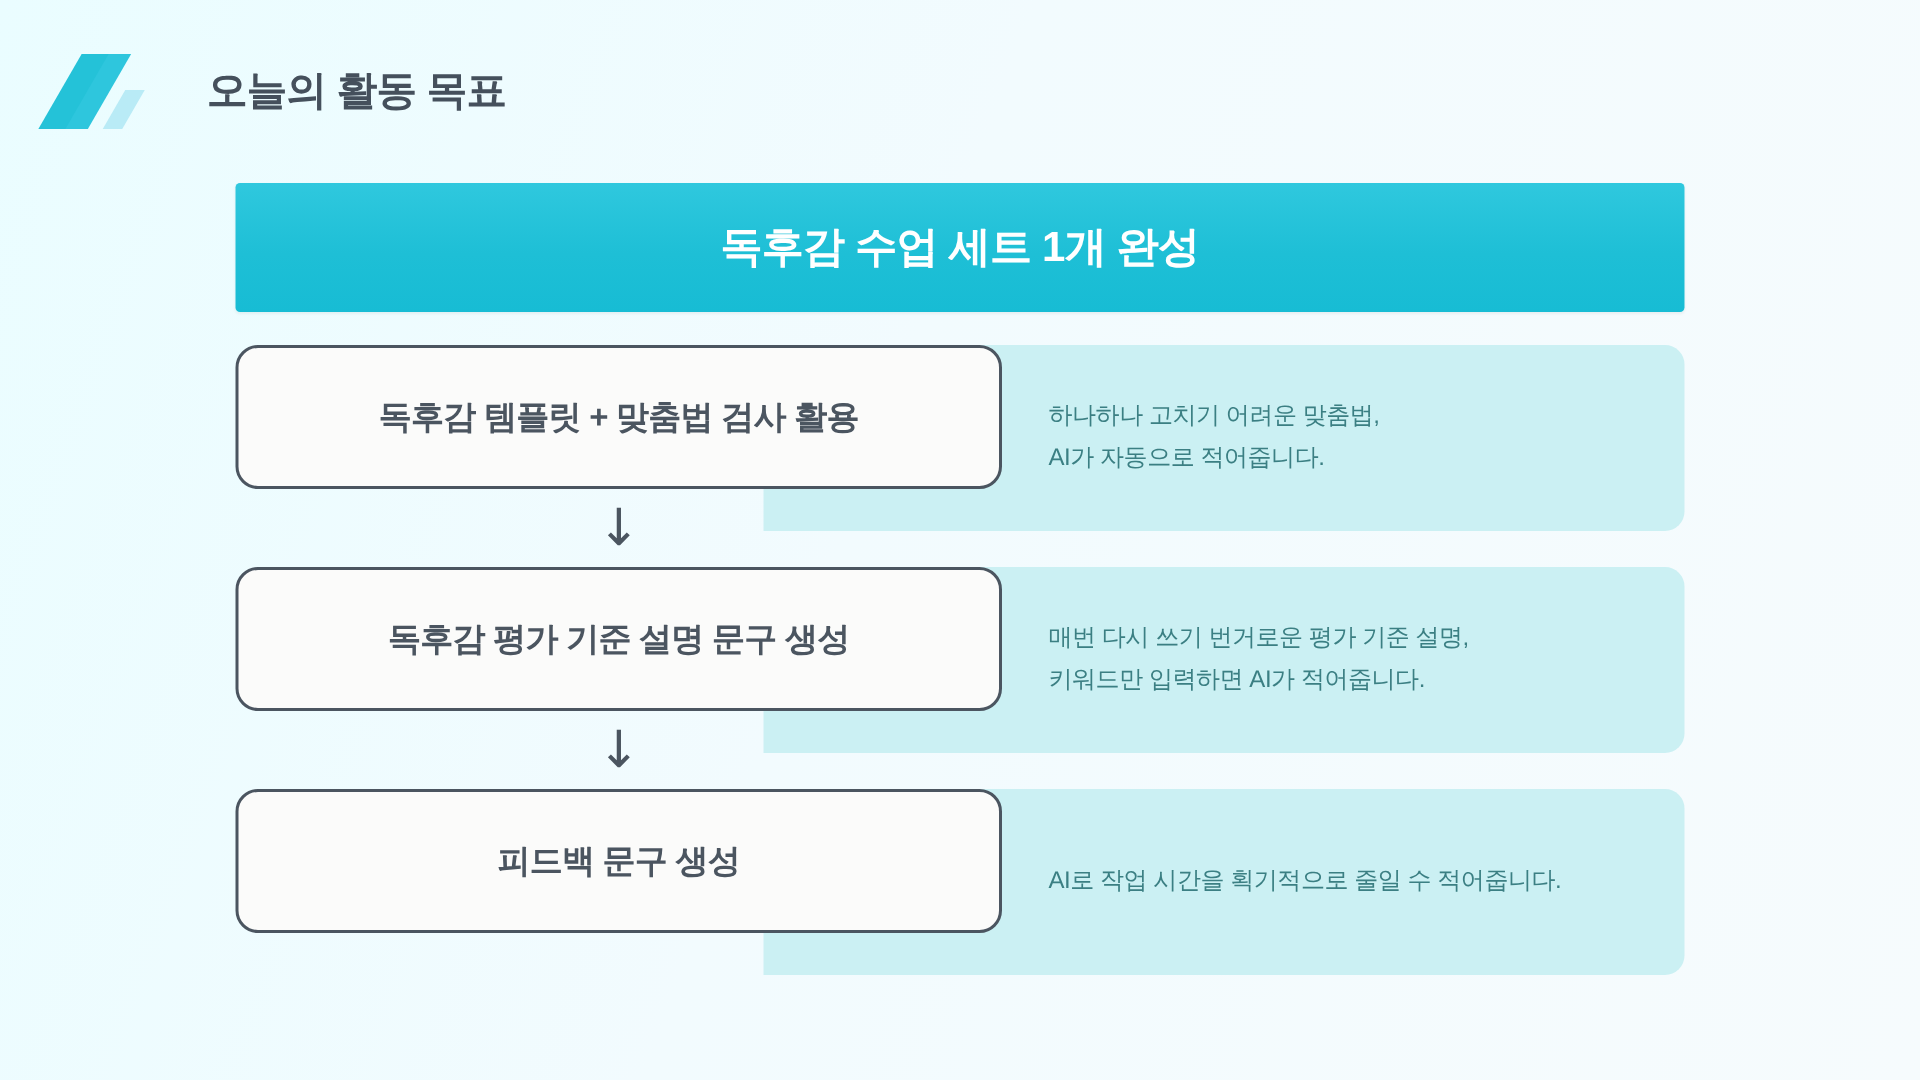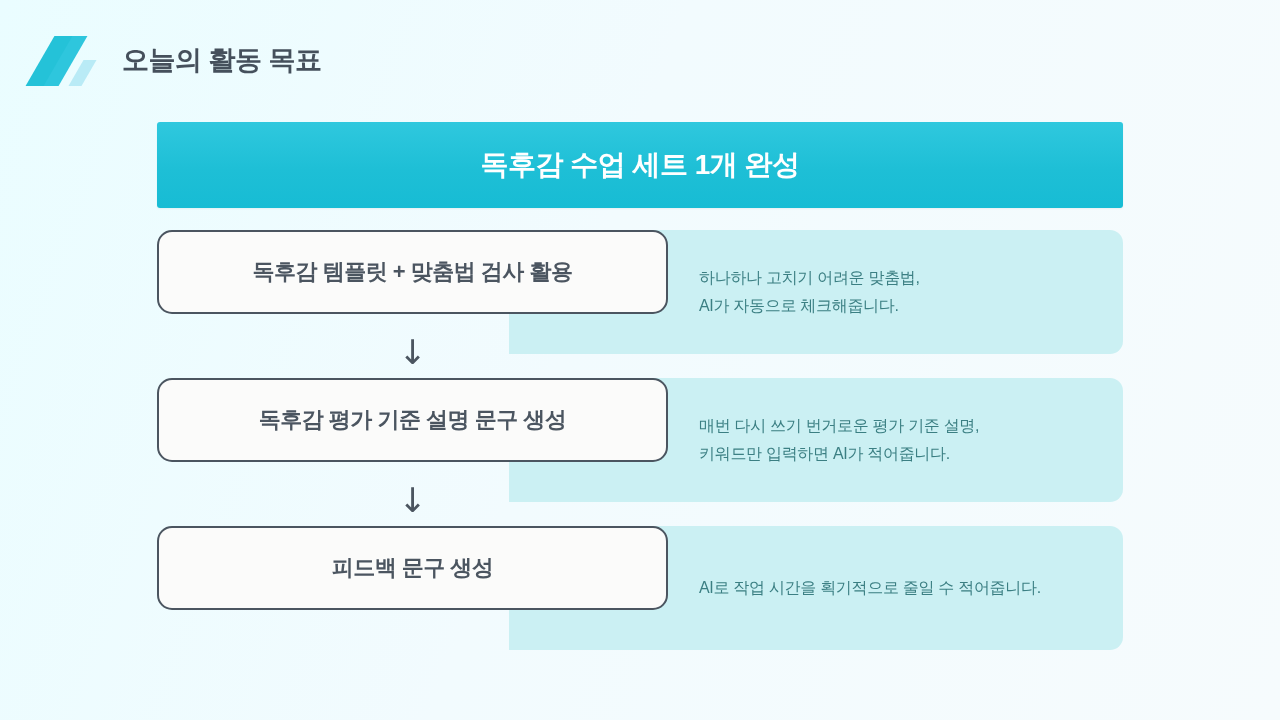--- a/index.html
+++ b/index.html
@@ -16,21 +16,21 @@
     position: relative;
   }
 
   
   .page-header {
     position: absolute;
     left: 38px;
     top: 30px;
     display: flex;
     align-items: center;
-    gap: 22px;
+    gap: 38px;
     height: 60px;
   }
   .brand-logo {
     width: 62px;
     height: 52px;
     position: relative;
     flex: none;
   }
   .brand-logo .slash-main {
     position: absolute;
@@ -118,21 +118,21 @@
     line-height: 1.75;
     letter-spacing: -0.3px;
     white-space: nowrap;
   }
 
   .step-card {
     position: absolute;
     left: 0;
     top: 0;
     width: 511px;
-    height: 84px;
+    height: 96px;
     box-sizing: border-box;
     background: #fbfbfa;
     border: 2px solid #4b5560;
     border-radius: 15px;
     display: flex;
     align-items: center;
     justify-content: center;
     color: #4b5560;
     font-size: 22px;
     font-weight: bold;
@@ -167,21 +167,21 @@
 
 <div class="flow">
 
   <div class="goal-banner">
     <span>독후감 수업 세트 1개 완성</span>
   </div>
 
   <div class="step-row">
     <div class="desc-panel">
       <div class="desc-line">하나하나 고치기 어려운 맞춤법,</div>
-      <div class="desc-line">AI가 자동으로 체크해줍니다.</div>
+      <div class="desc-line">AI가 자동으로 적어줍니다.</div>
     </div>
     <div class="step-card">
       <span>독후감 템플릿 + 맞춤법 검사 활용</span>
     </div>
   </div>
 
   <div class="arrow-row">
     <span class="arrow-glyph">↓</span>
   </div>
 

